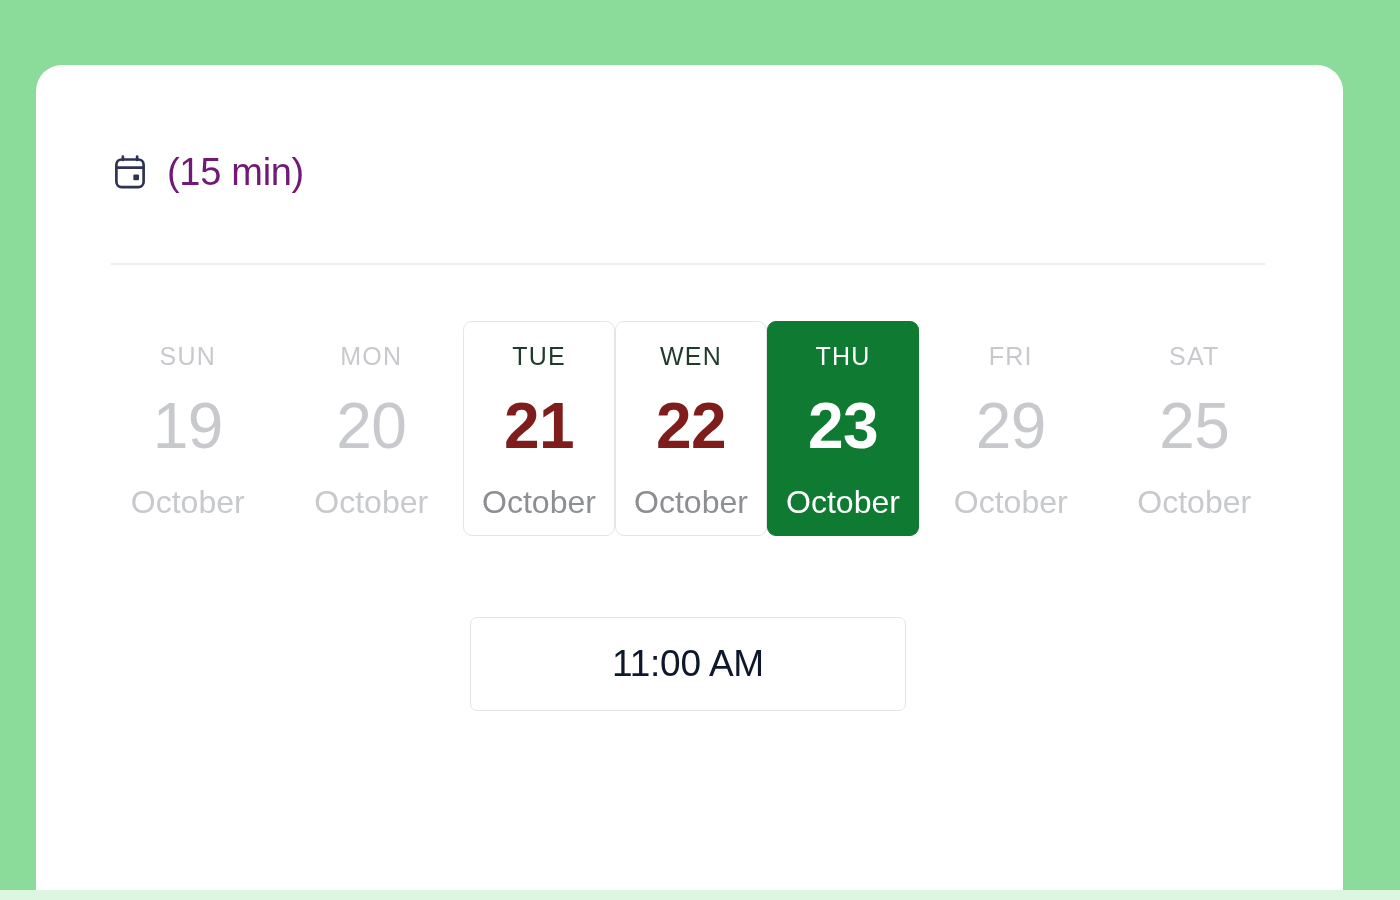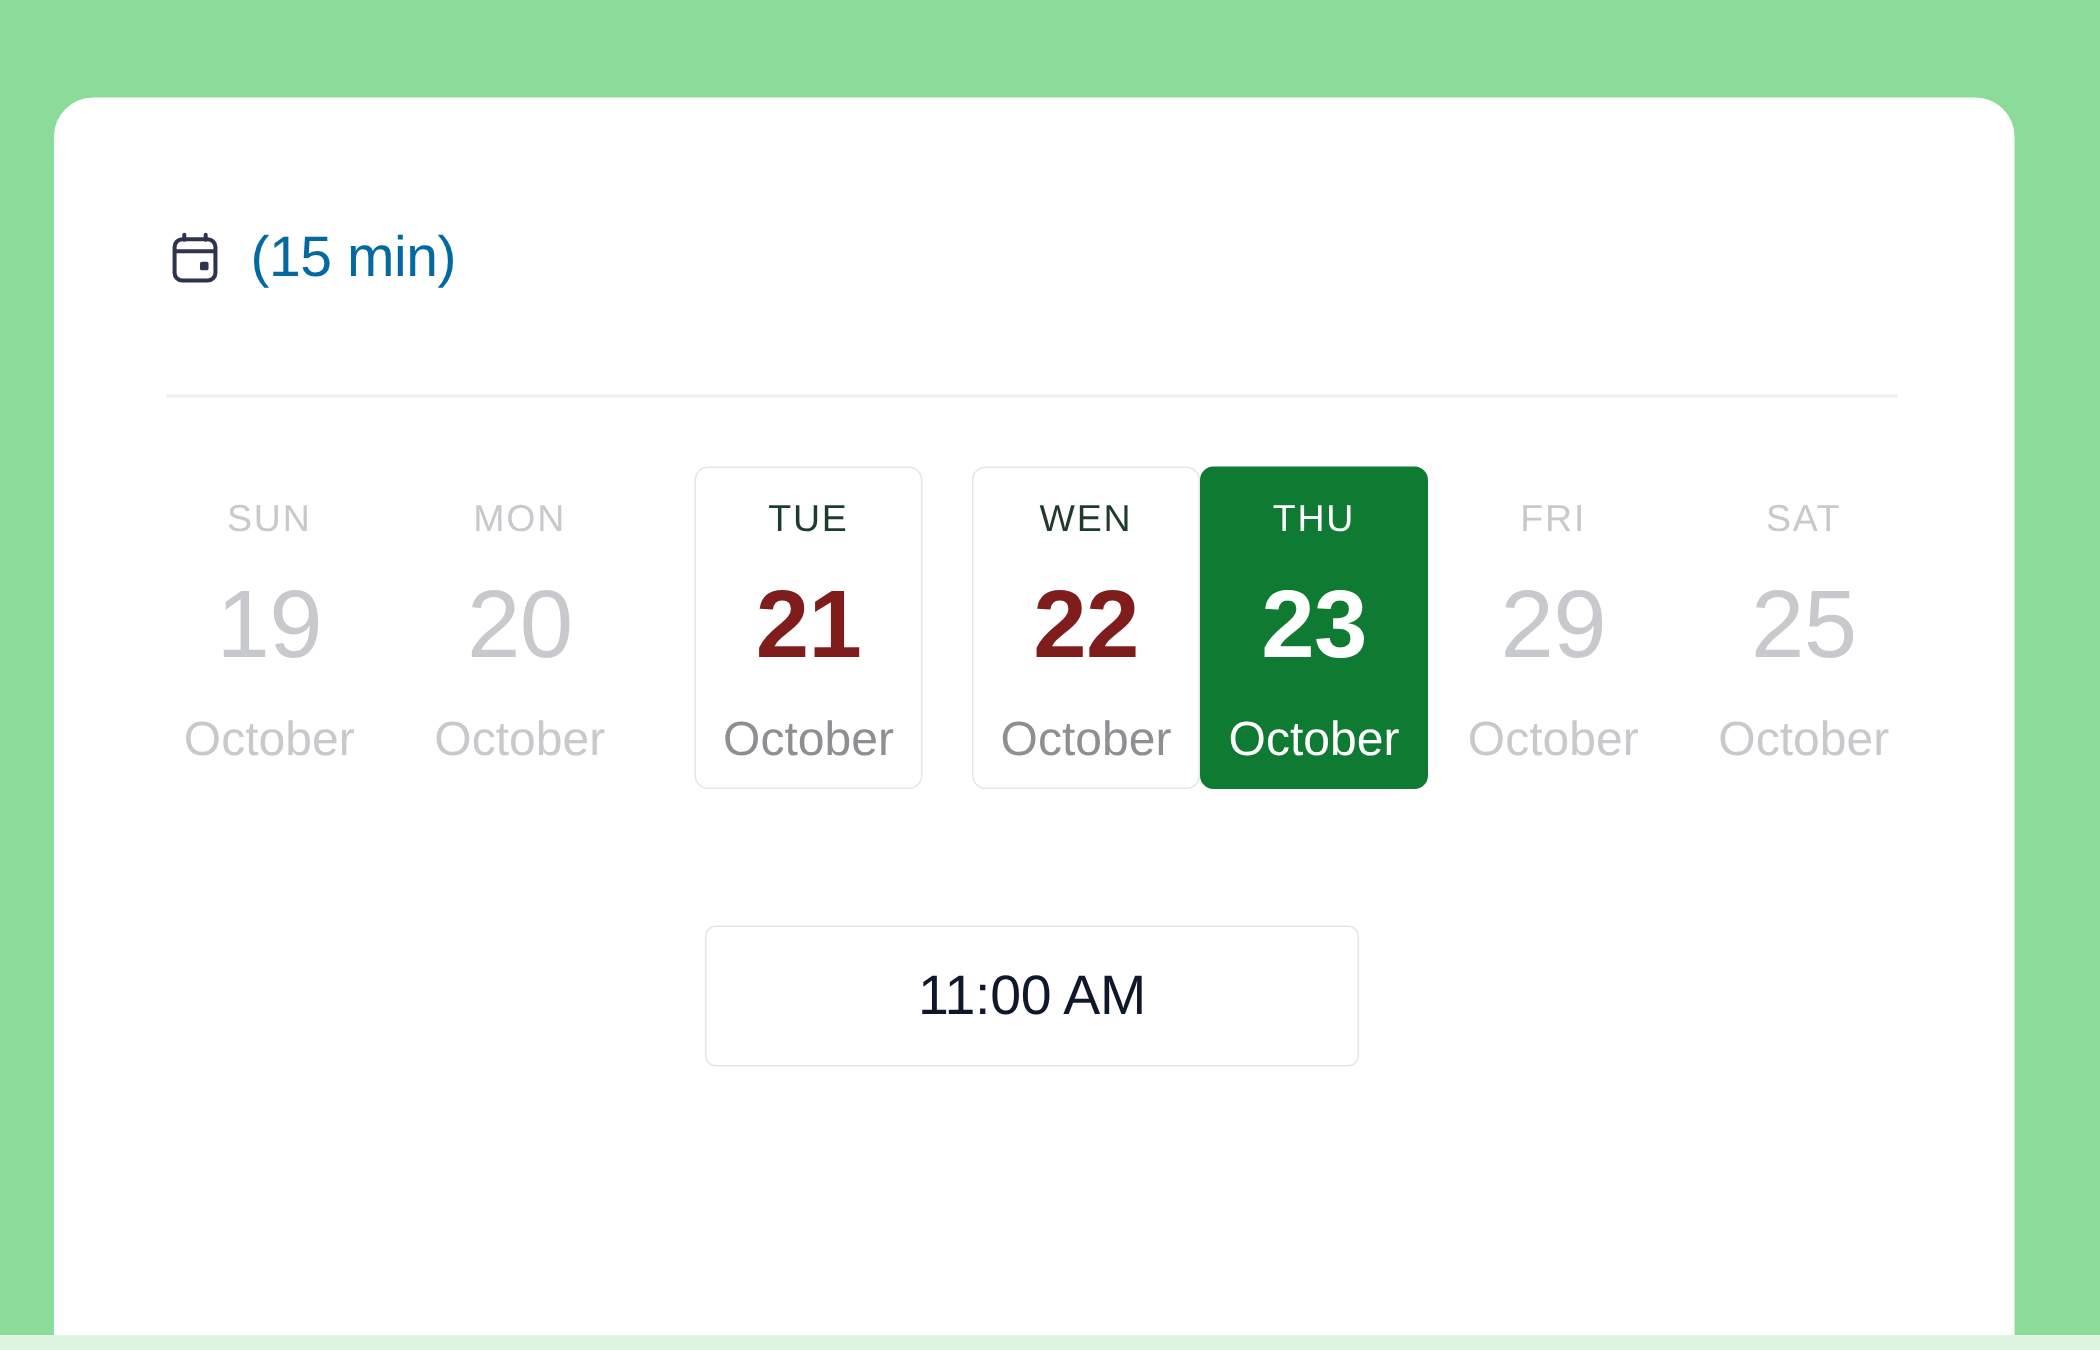--- a/index.html
+++ b/index.html
@@ -58,40 +58,40 @@
   .cal-icon {
     width: 38px;
     height: 38px;
     display: block;
     flex: 0 0 auto;
   }
 
   .header-title {
     font-size: 38px;
     line-height: 1;
-    color: #0369a1;
+    color: #701a75;
     letter-spacing: -0.3px;
     white-space: nowrap;
   }
 
   
   .divider {
     position: absolute;
     left: 75px;
     top: 198px;
     width: 1154px;
     height: 2px;
     background: #eceef0;
   }
 
   
   .days-row {
     position: absolute;
     left: 60px;
-    top: 246px;
+    top: 256px;
     width: 1190px;
     display: flex;
     align-items: flex-start;
   }
 
   .day-cell {
     flex: 1 1 0;
     height: 215px;
     display: flex;
     flex-direction: column;
@@ -101,21 +101,20 @@
     border-radius: 9px;
     background: transparent;
     padding-top: 4px;
   }
 
   .day-cell.available {
     border-color: #e4e5e8;
     background: #ffffff;
     width: 152px;
     flex: 0 0 152px;
-    margin-left: 33px;
   }
 
   .day-cell.selected {
     border-color: #0e7a32;
     background: #0e7a32;
     width: 152px;
     flex: 0 0 152px;
   }
 
   .day-dow {

